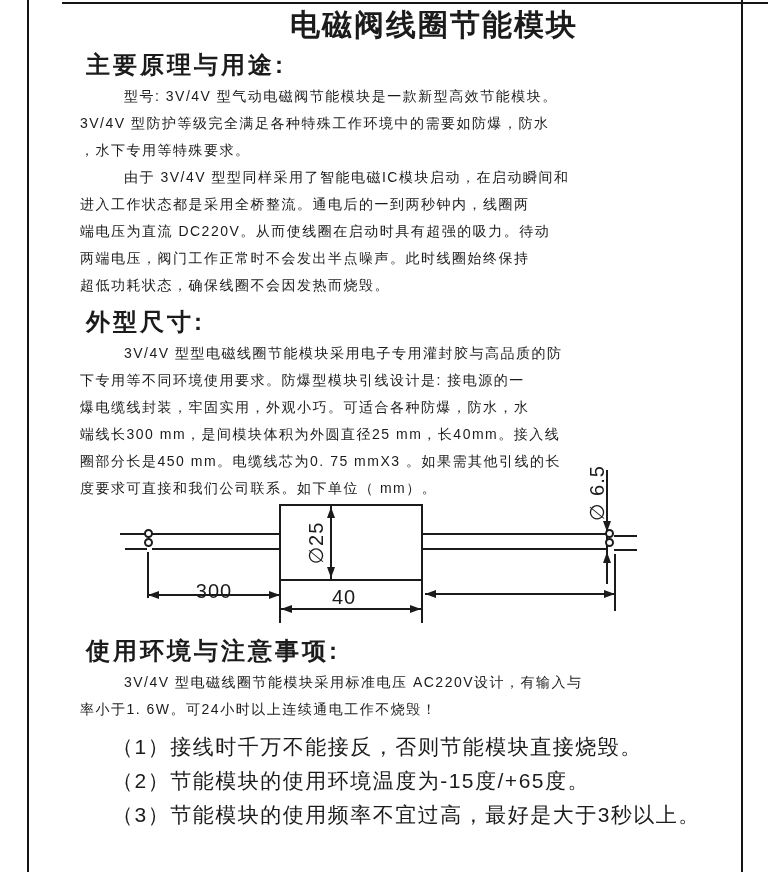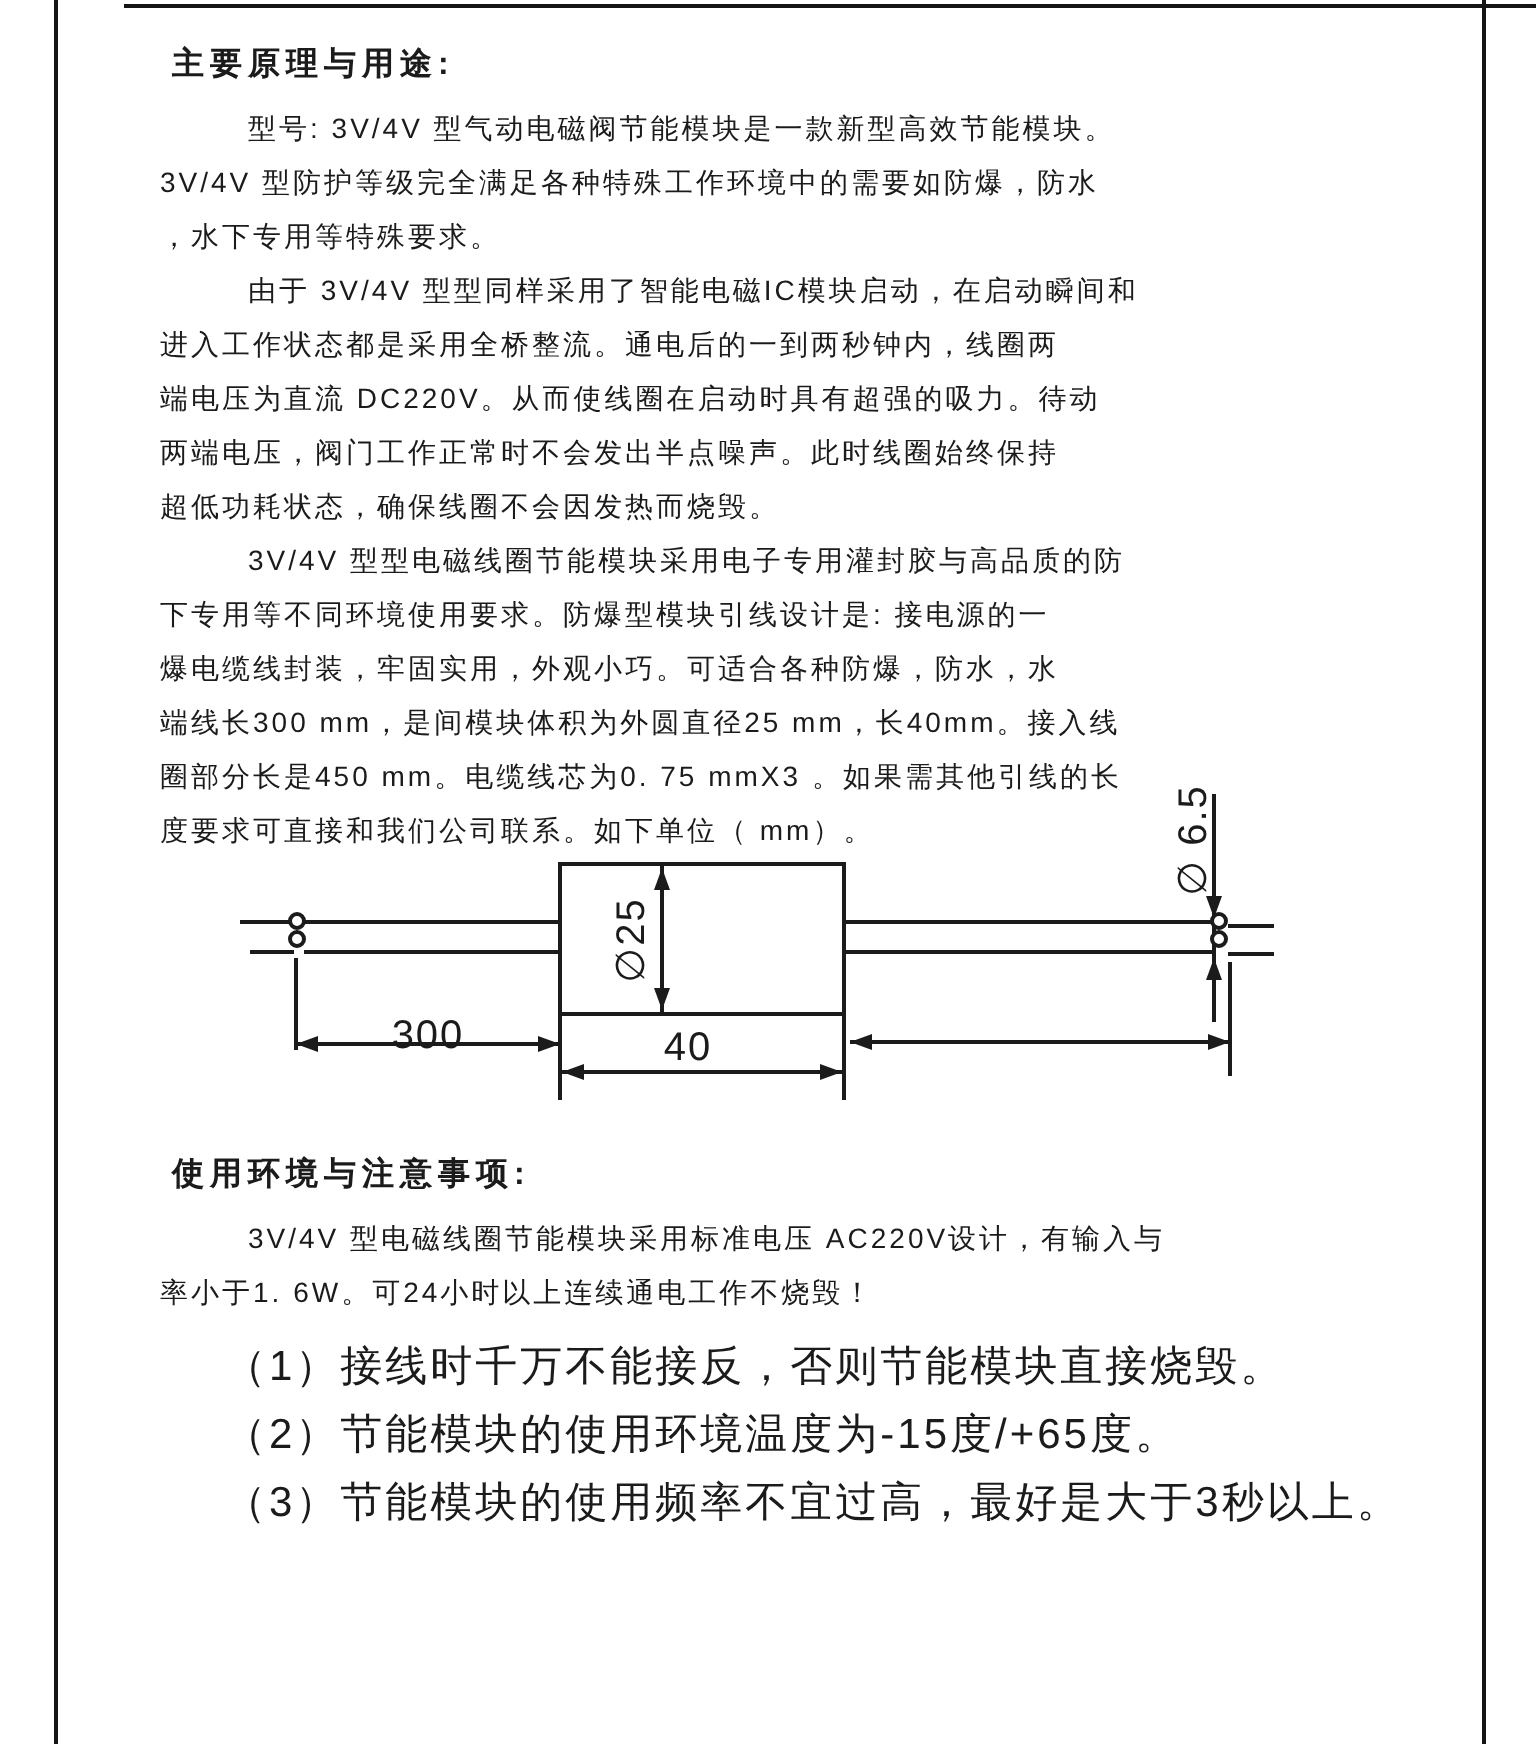--- a/index.html
+++ b/index.html
@@ -15,22 +15,22 @@
   .content { position:absolute; left:0; top:0; width:768px; }
 
   .doc-title {
     margin:8px 0 0 0;
     padding-left:100px;
     text-align:center;
     font-size:30px; line-height:34px;
     font-weight:bold; letter-spacing:2px;
   }
   .sec-heading {
-    margin:18px 0 3px 86px;
-    font-size:16px; line-height:30px;
+    margin:8px 0 3px 86px;
+    font-size:24px; line-height:30px;
     font-weight:bold; letter-spacing:3px;
   }
   .para { margin:0 26px 0 80px; }
   .para .line {
     font-size:14px; line-height:27px;
     letter-spacing:1.5px;
     white-space:nowrap;
   }
   .para .indent { text-indent:44px; }
 
@@ -71,35 +71,37 @@
 </style>
 </head>
 <body>
 
 <div class="border-line" style="left:27px;  top:0; width:2px; height:872px;"></div>
 <div class="border-line" style="left:741px; top:0; width:2px; height:872px;"></div>
 <div class="border-line" style="left:62px;  top:2px; width:706px; height:2px;"></div>
 
 <div class="content">
 
+  <div class="doc-title">电磁阀线圈节能模块</div>
 
   <div class="sec-heading">主要原理与用途:</div>
   <div class="para">
     <div class="line indent">型号: 3V/4V 型气动电磁阀节能模块是一款新型高效节能模块。</div>
     <div class="line">3V/4V 型防护等级完全满足各种特殊工作环境中的需要如防爆，防水</div>
     <div class="line">，水下专用等特殊要求。</div>
   </div>
   <div class="para">
     <div class="line indent">由于 3V/4V 型型同样采用了智能电磁IC模块启动，在启动瞬间和</div>
     <div class="line">进入工作状态都是采用全桥整流。通电后的一到两秒钟内，线圈两</div>
     <div class="line">端电压为直流 DC220V。从而使线圈在启动时具有超强的吸力。待动</div>
     <div class="line">两端电压，阀门工作正常时不会发出半点噪声。此时线圈始终保持</div>
     <div class="line">超低功耗状态，确保线圈不会因发热而烧毁。</div>
   </div>
 
+  <div class="sec-heading">外型尺寸:</div>
   <div class="para">
     <div class="line indent">3V/4V 型型电磁线圈节能模块采用电子专用灌封胶与高品质的防</div>
     <div class="line">下专用等不同环境使用要求。防爆型模块引线设计是: 接电源的一</div>
     <div class="line">爆电缆线封装，牢固实用，外观小巧。可适合各种防爆，防水，水</div>
     <div class="line">端线长300 mm，是间模块体积为外圆直径25 mm，长40mm。接入线</div>
     <div class="line">圈部分长是450 mm。电缆线芯为0. 75 mmX3 。如果需其他引线的长</div>
     <div class="line">度要求可直接和我们公司联系。如下单位（ mm）。</div>
   </div>
 
   <div class="diagram">

